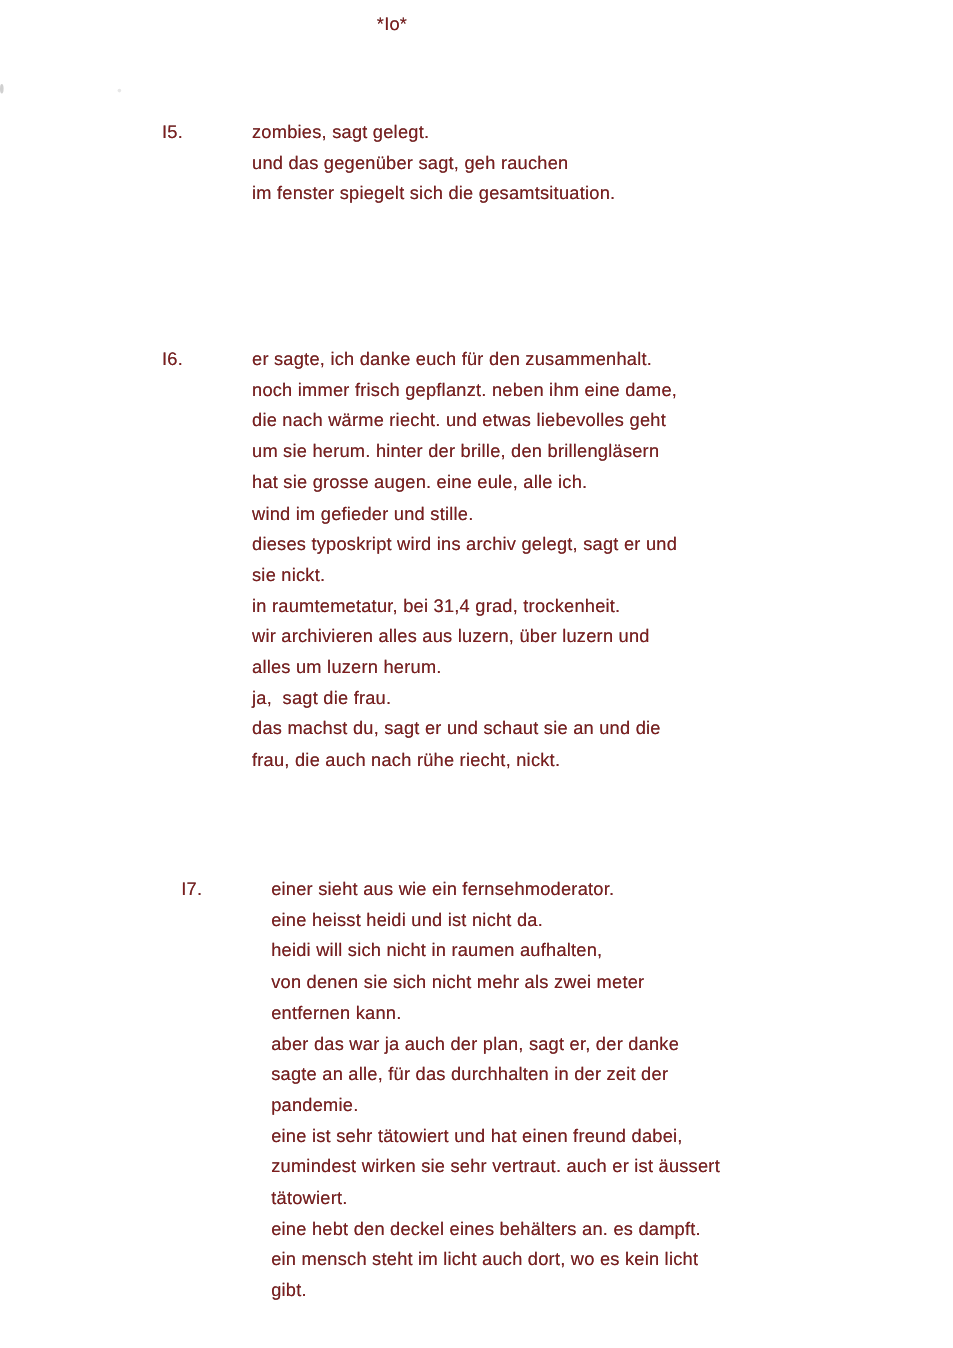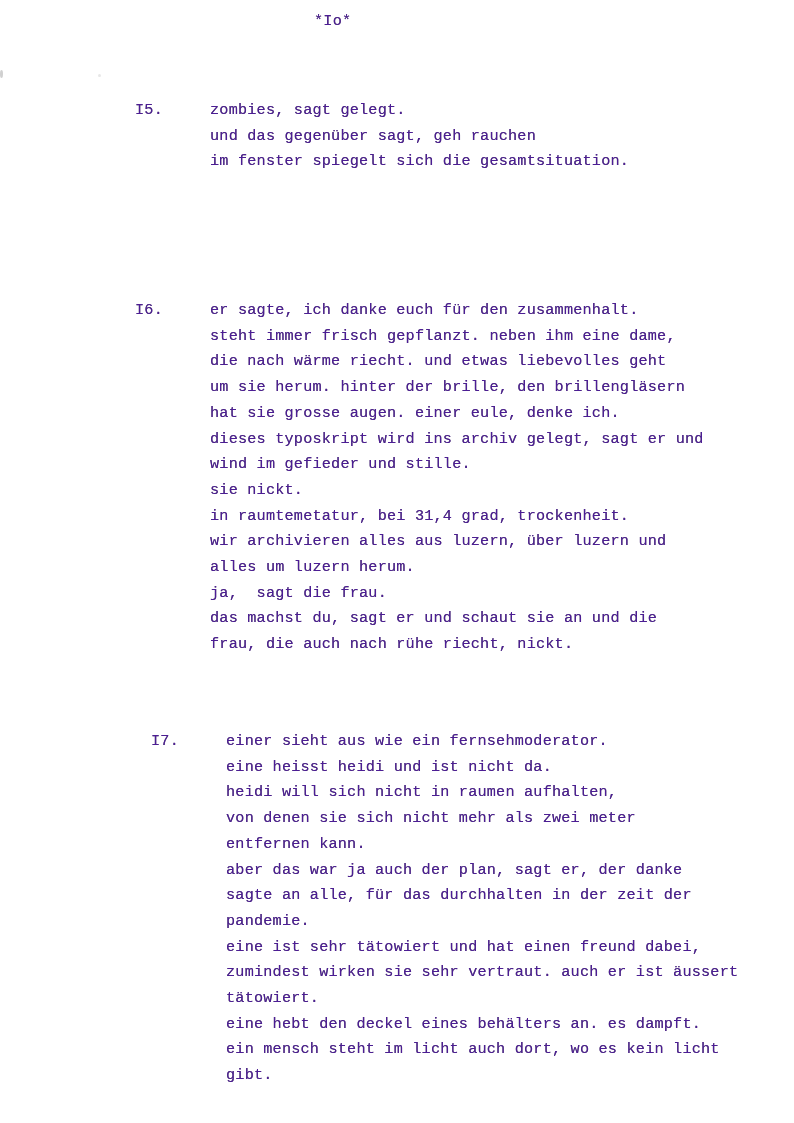--- a/index.html
+++ b/index.html
@@ -6,41 +6,41 @@
     margin: 0;
     padding: 0;
     background: #ffffff;
   }
   .page {
     position: relative;
     width: 794px;
     height: 1123px;
     background: #ffffff;
     overflow: hidden;
-    font-family: Liberation Mono, monospace;
-    color: #4c1d95;
+    font-family: Liberation Sans, sans-serif;
+    color: #7f1d1d;
   }
   .typewriter {
     font-size: 15.2px;
     letter-spacing: 0.2px;
     text-shadow: 0 0 0.5px rgba(55,55,55,0.75);
     white-space: pre;
   }
   .page-header {
     position: absolute;
     left: 314px;
     top: 12px;
   }
   .section {
     position: absolute;
     left: 0;
     width: 794px;
   }
   .section-i5 { top: 98px; }
-  .section-i6 { top: 287px; margin-top: 11px; }
+  .section-i6 { top: 287px; }
   .section-i7 { top: 729px; margin-left: 16px; }
   .section-marker {
     position: absolute;
     left: 135px;
     top: 0;
     line-height: 25.7px;
   }
   .verse-lines {
     margin-left: 210px;
   }
@@ -72,26 +72,26 @@
       <div class="typewriter verse-line">zombies, sagt gelegt.</div>
       <div class="typewriter verse-line">und das gegenüber sagt, geh rauchen</div>
       <div class="typewriter verse-line">im fenster spiegelt sich die gesamtsituation.</div>
     </div>
   </div>
 
   <div class="section section-i6">
     <div class="typewriter section-marker">I6.</div>
     <div class="verse-lines">
       <div class="typewriter verse-line">er sagte, ich danke euch für den zusammenhalt.</div>
-      <div class="typewriter verse-line">steht immer frisch gepflanzt. neben ihm eine dame,</div>
+      <div class="typewriter verse-line">noch immer frisch gepflanzt. neben ihm eine dame,</div>
       <div class="typewriter verse-line">die nach wärme riecht. und etwas liebevolles geht</div>
       <div class="typewriter verse-line">um sie herum. hinter der brille, den brillengläsern</div>
-      <div class="typewriter verse-line">hat sie grosse augen. einer eule, denke ich.</div>
+      <div class="typewriter verse-line">hat sie grosse augen. eine eule, alle ich.</div>
+      <div class="typewriter verse-line">wind im gefieder und stille.</div>
       <div class="typewriter verse-line">dieses typoskript wird ins archiv gelegt, sagt er und</div>
-      <div class="typewriter verse-line">wind im gefieder und stille.</div>
       <div class="typewriter verse-line">sie nickt.</div>
       <div class="typewriter verse-line">in raumtemetatur, bei 31,4 grad, trockenheit.</div>
       <div class="typewriter verse-line">wir archivieren alles aus luzern, über luzern und</div>
       <div class="typewriter verse-line">alles um luzern herum.</div>
       <div class="typewriter verse-line">ja,  sagt die frau.</div>
       <div class="typewriter verse-line">das machst du, sagt er und schaut sie an und die</div>
       <div class="typewriter verse-line">frau, die auch nach rühe riecht, nickt.</div>
     </div>
   </div>
 

